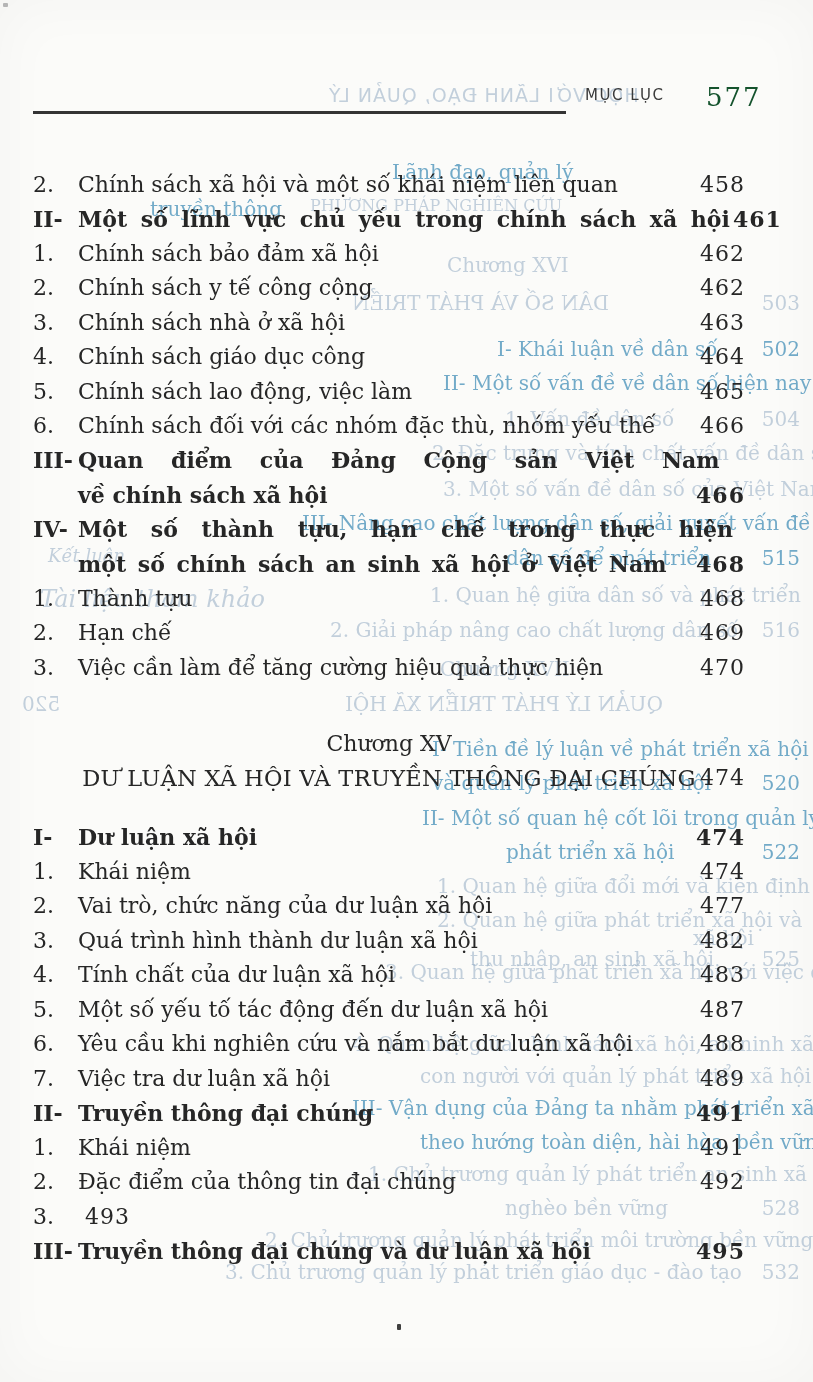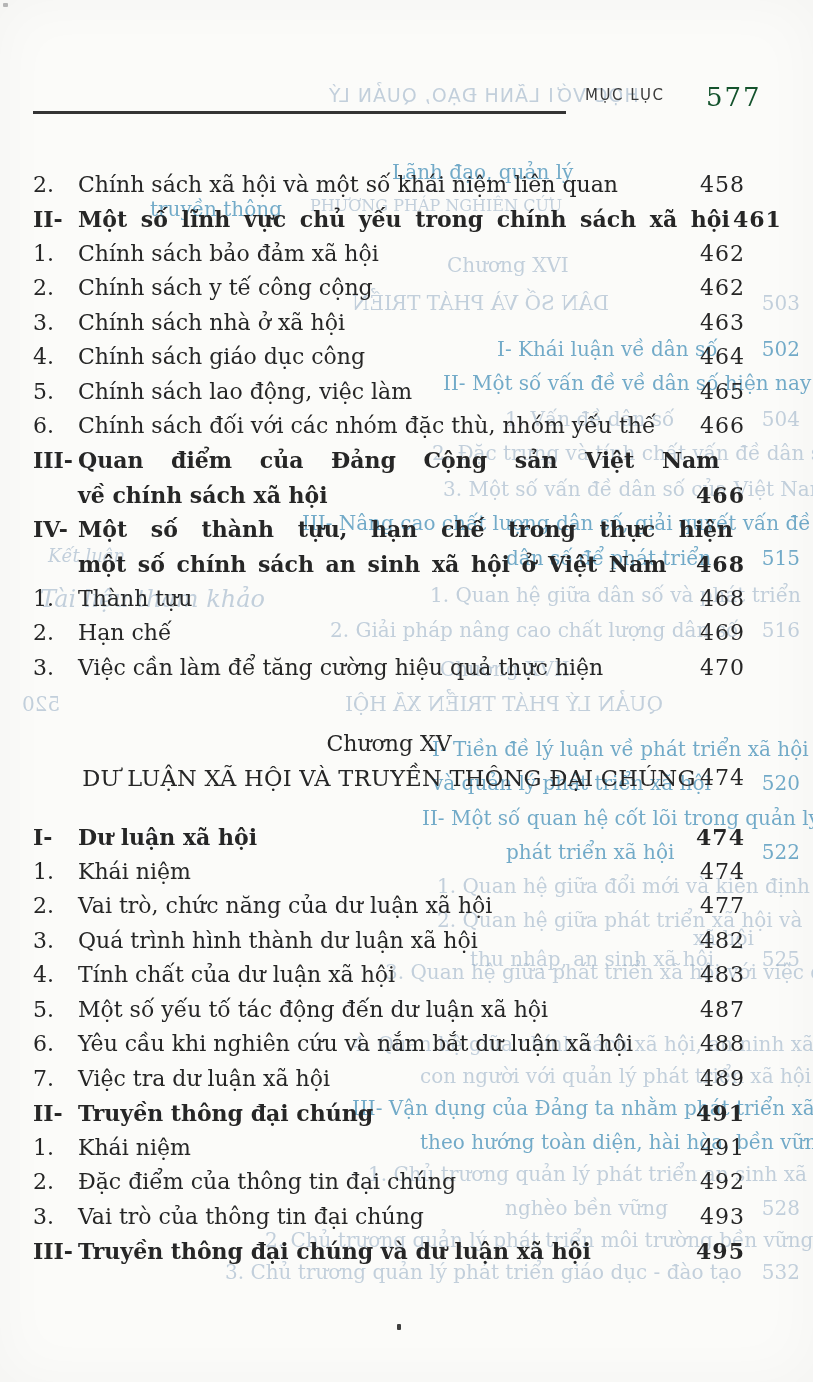--- a/index.html
+++ b/index.html
@@ -324,21 +324,20 @@
         <span class="txt">Khái niệm</span>
         <span class="pg">491</span>
       </div>
       <div class="row">
         <span class="lbl">2.</span>
         <span class="txt">Đặc điểm của thông tin đại chúng</span>
         <span class="pg">492</span>
       </div>
       <div class="row">
         <span class="lbl">3.</span>
-        <span class="txt">Vai trò của thông tin đại chúng</span>
         <span class="pg">493</span>
       </div>
       <div class="row bold">
         <span class="lbl">III-</span>
         <span class="txt">Truyền thông đại chúng và dư luận xã hội</span>
         <span class="pg">495</span>
       </div>
     </main>
 
   <div id="artifacts">

